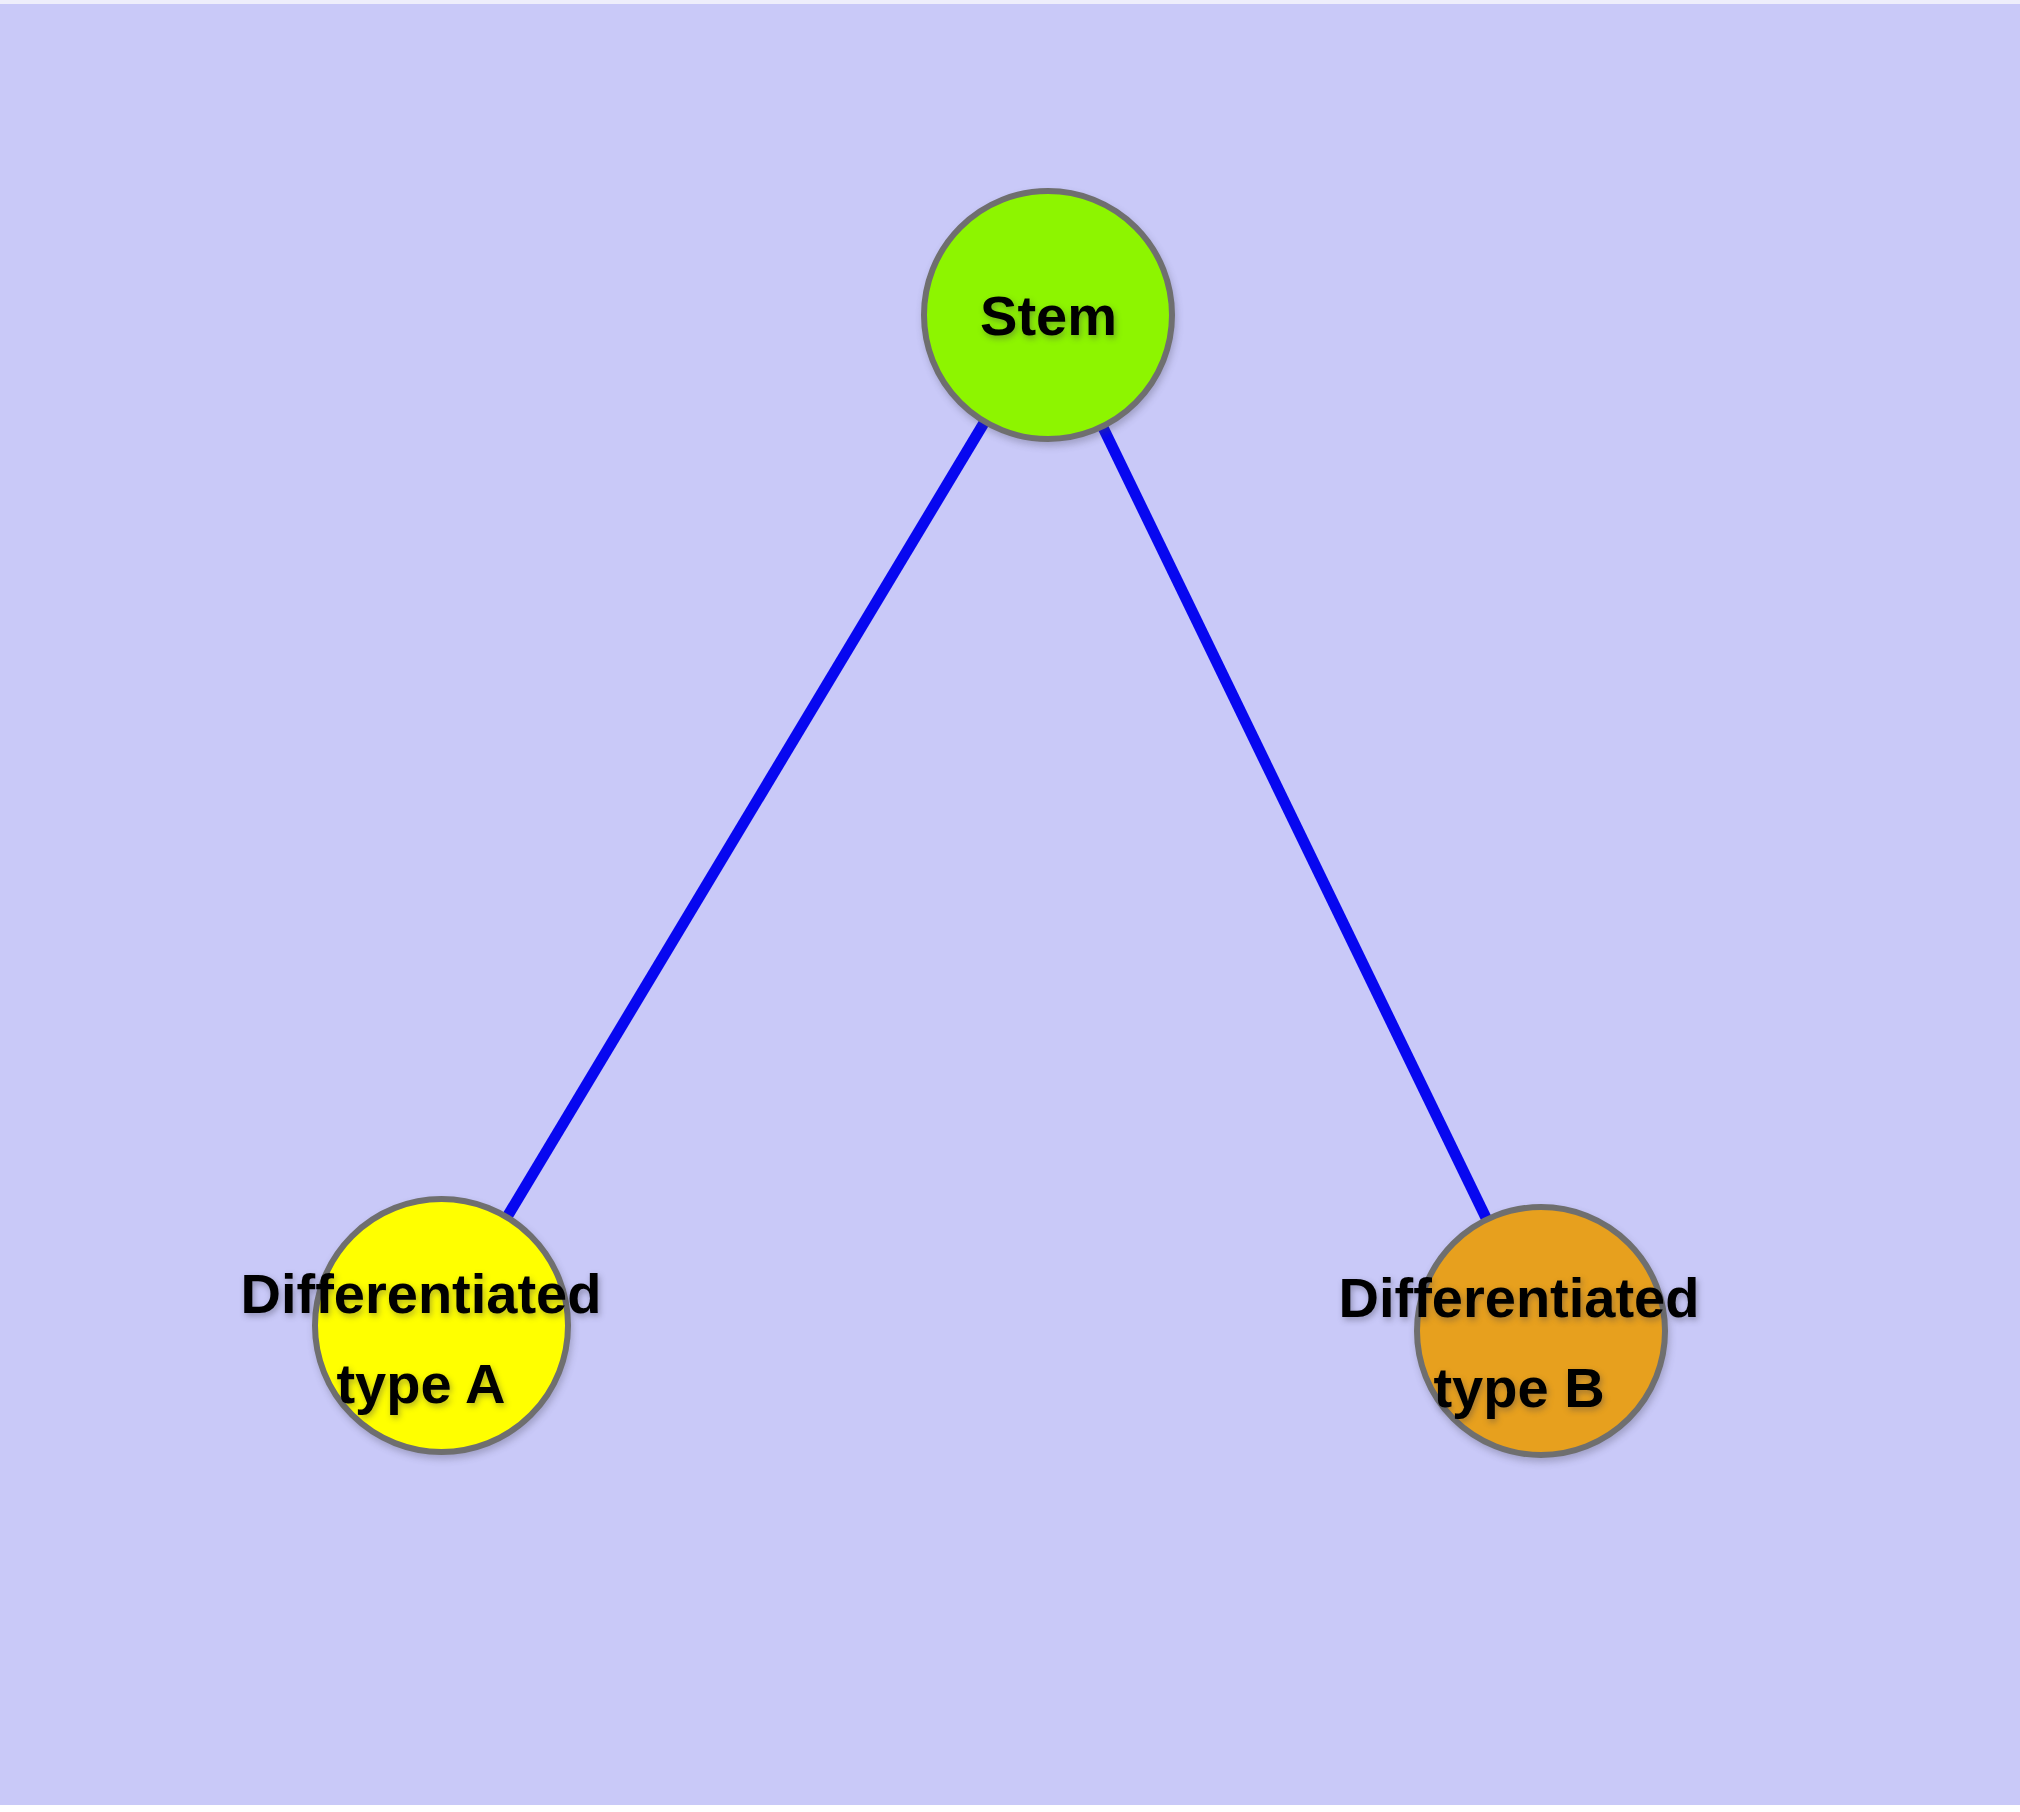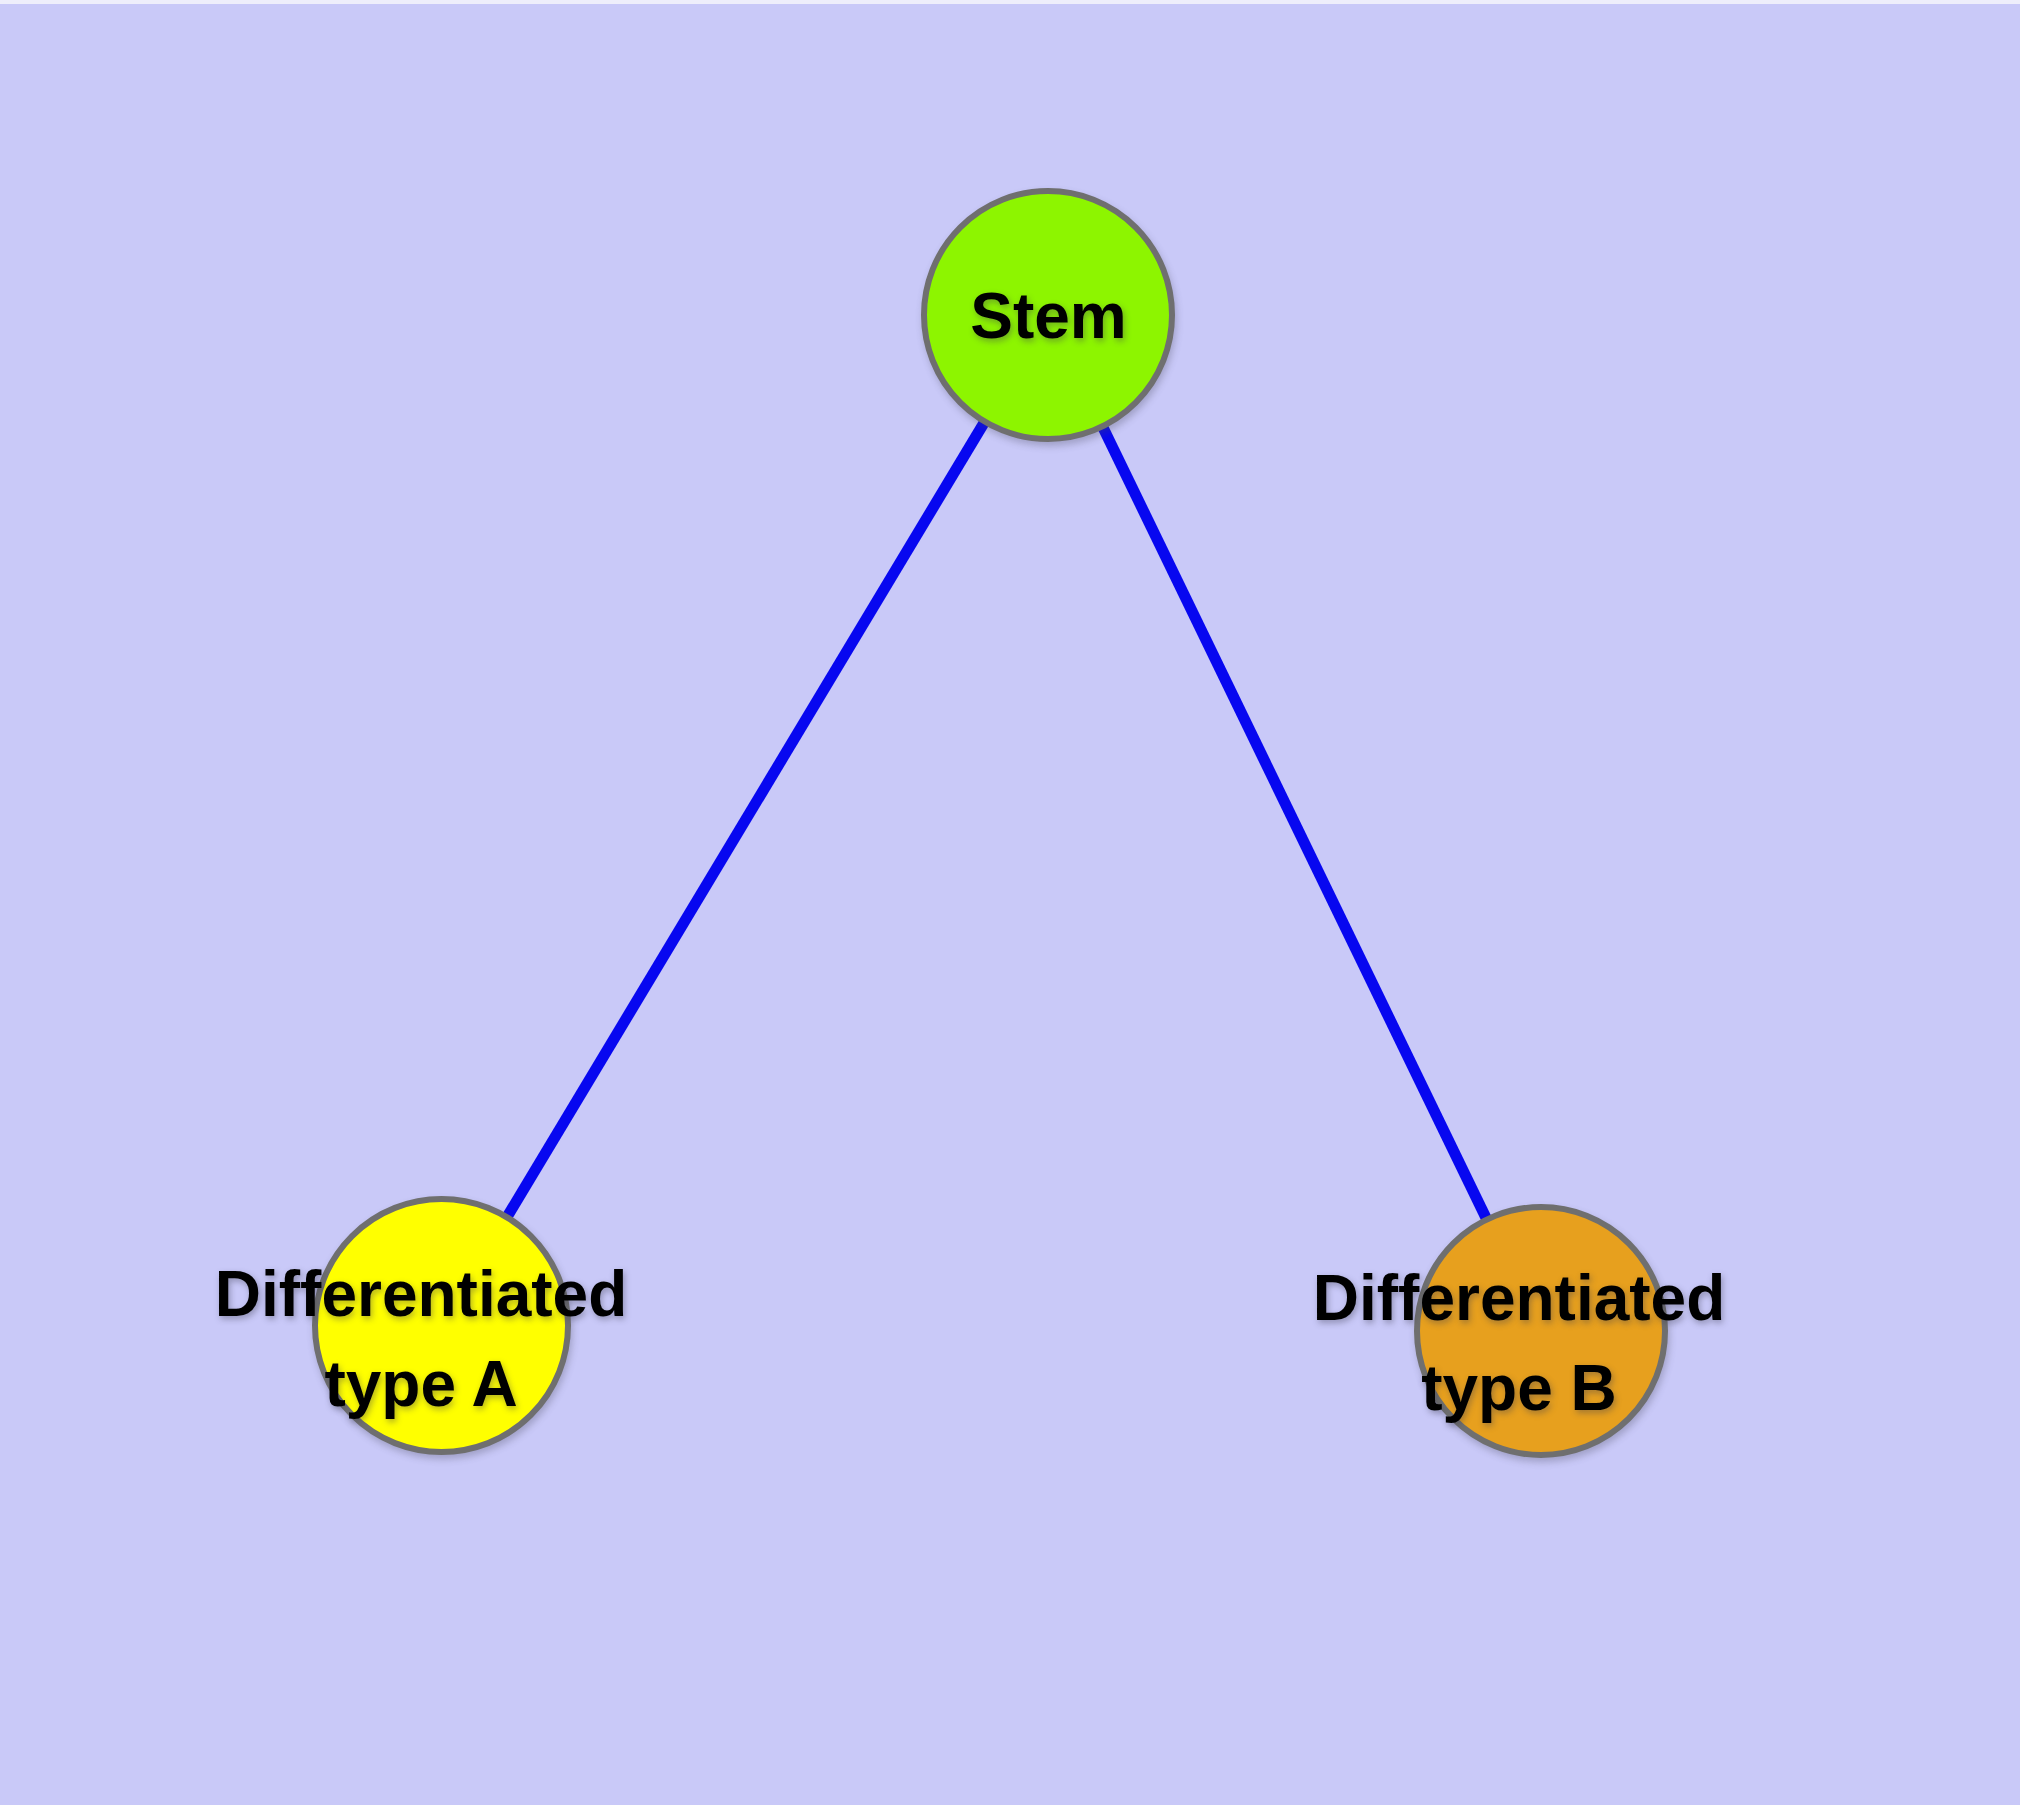--- a/index.html
+++ b/index.html
@@ -55,21 +55,21 @@
     width: 242px; height: 242px;
     background: #e7a01e;
   }
   .node-label {
     position: absolute;
     display: flex;
     align-items: center;
     justify-content: center;
     text-align: center;
     font-weight: bold;
-    font-size: 64px;
+    font-size: 56px;
     line-height: 90px;
     color: #000000;
     white-space: pre-line;
     text-shadow: 1.7px 3.4px 6px rgba(60,60,80,0.40);
     pointer-events: none;
   }
   .label-stem {
     left: 794px; top: 231px;
     width: 509px; height: 170px;
   }

